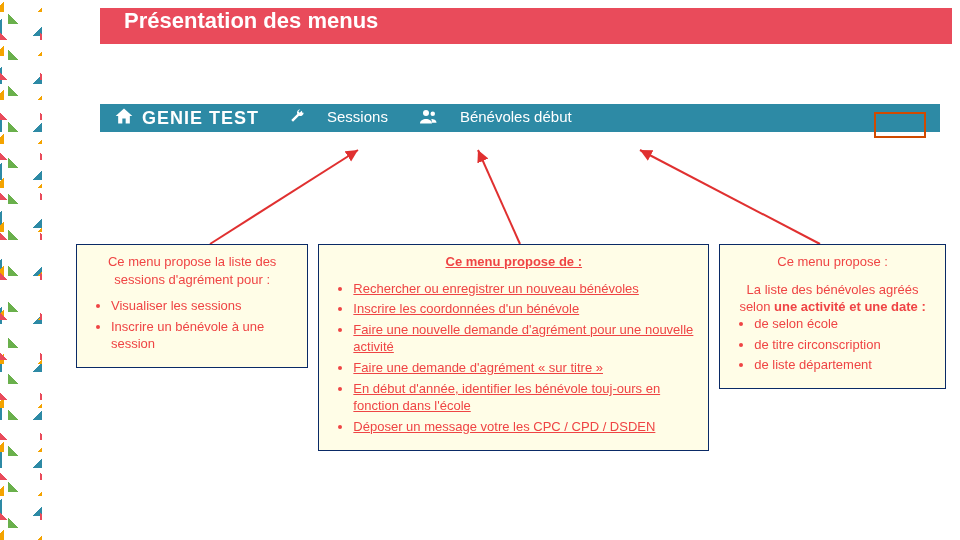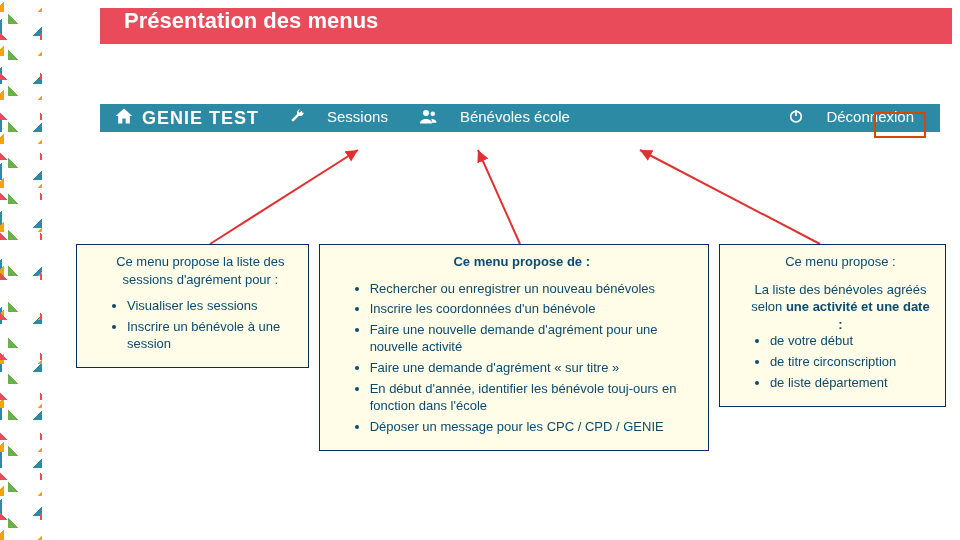--- a/index.html
+++ b/index.html
@@ -81,31 +81,31 @@
   .boxes {
     position: absolute;
     left: 76px; right: 14px; top: 244px;
     display: flex;
     gap: 10px;
     align-items: flex-start;
   }
   .info-box {
     border: 1.5px solid #0a2a66;
     background: #fffde7;
-    padding: 8px 12px 10px 28px;
+    padding: 8px 12px 10px 12px;
     font-size: 13px;
-    color: #0c4a6e;
+    color: #ef4444;
   }
   .info-box .hdr {
     text-align: center;
     margin-bottom: 10px;
     line-height: 1.35;
   }
   .info-box.b1 { width: 250px; }
-  .info-box.b2 { width: 422px; }
+  .info-box.b2 { width: 422px; text-decoration: underline; }
   .info-box.b3 { width: 244px; }
   .info-box ul {
     list-style: disc;
     padding-left: 22px;
   }
   .info-box li {
     margin-bottom: 4px;
     line-height: 1.3;
   }
   .info-box .sub {
@@ -145,34 +145,25 @@
 
 
   <div class="nav-item">
     <span class="icon">
       <svg width="18" height="16" viewBox="0 0 24 20" fill="#fff">
           <circle cx="8" cy="6" r="4"></circle>
           <circle cx="17" cy="7" r="3"></circle>
           <path d="M0 20c0-4 4-6 8-6s8 2 8 6zM15 14c3 0 7 1 7 5h-6c0-2-.5-3.5-1-5z"></path>
         </svg>
     </span>
-    <span>Bénévoles école</span>
+    <span>Bénévoles début</span>
   </div>
 
   <div class="nav-spacer"></div>
 
-  <div class="nav-item">
-    <span class="icon">
-      <svg width="16" height="16" viewBox="0 0 24 24" fill="none" stroke="#fff" stroke-width="2.5">
-          <circle cx="12" cy="13" r="8"></circle>
-          <line x1="12" y1="3" x2="12" y2="12"></line>
-        </svg>
-    </span>
-    <span>Déconnexion</span>
-  </div>
 </div>
 
 <div class="highlight-box"></div>
 
 <svg class="arrows">
   <defs>
     <marker id="ah" markerWidth="8" markerHeight="8" refX="6" refY="3" orient="auto">
       <path d="M0,0 L6,3 L0,6 Z" fill="#e03030"></path>
     </marker>
   </defs>
@@ -192,29 +183,29 @@
   </div>
 
   <div class="info-box b2">
     <div class="hdr">Ce menu propose de :</div>
     <ul>
       <li>Rechercher ou enregistrer un nouveau bénévoles</li>
       <li>Inscrire les coordonnées d'un bénévole</li>
       <li>Faire une nouvelle demande d'agrément pour une nouvelle activité</li>
       <li>Faire une demande d'agrément « sur titre »</li>
       <li>En début d'année, identifier les bénévole touj-ours en fonction dans l'école</li>
-      <li>Déposer un message pour les CPC / CPD / GENIE</li>
+      <li>Déposer un message votre les CPC / CPD / DSDEN</li>
     </ul>
   </div>
 
   <div class="info-box b3">
     <div class="hdr">Ce menu propose :</div>
     <div class="sub">
       <span>La liste des bénévoles agréés selon </span><b>une activité et une date :</b>
     </div>
     <ul>
-      <li>de votre début</li>
+      <li>de selon école</li>
       <li>de titre circonscription</li>
       <li>de liste département</li>
     </ul>
   </div>
 
 </div>
 
 </body></html>

